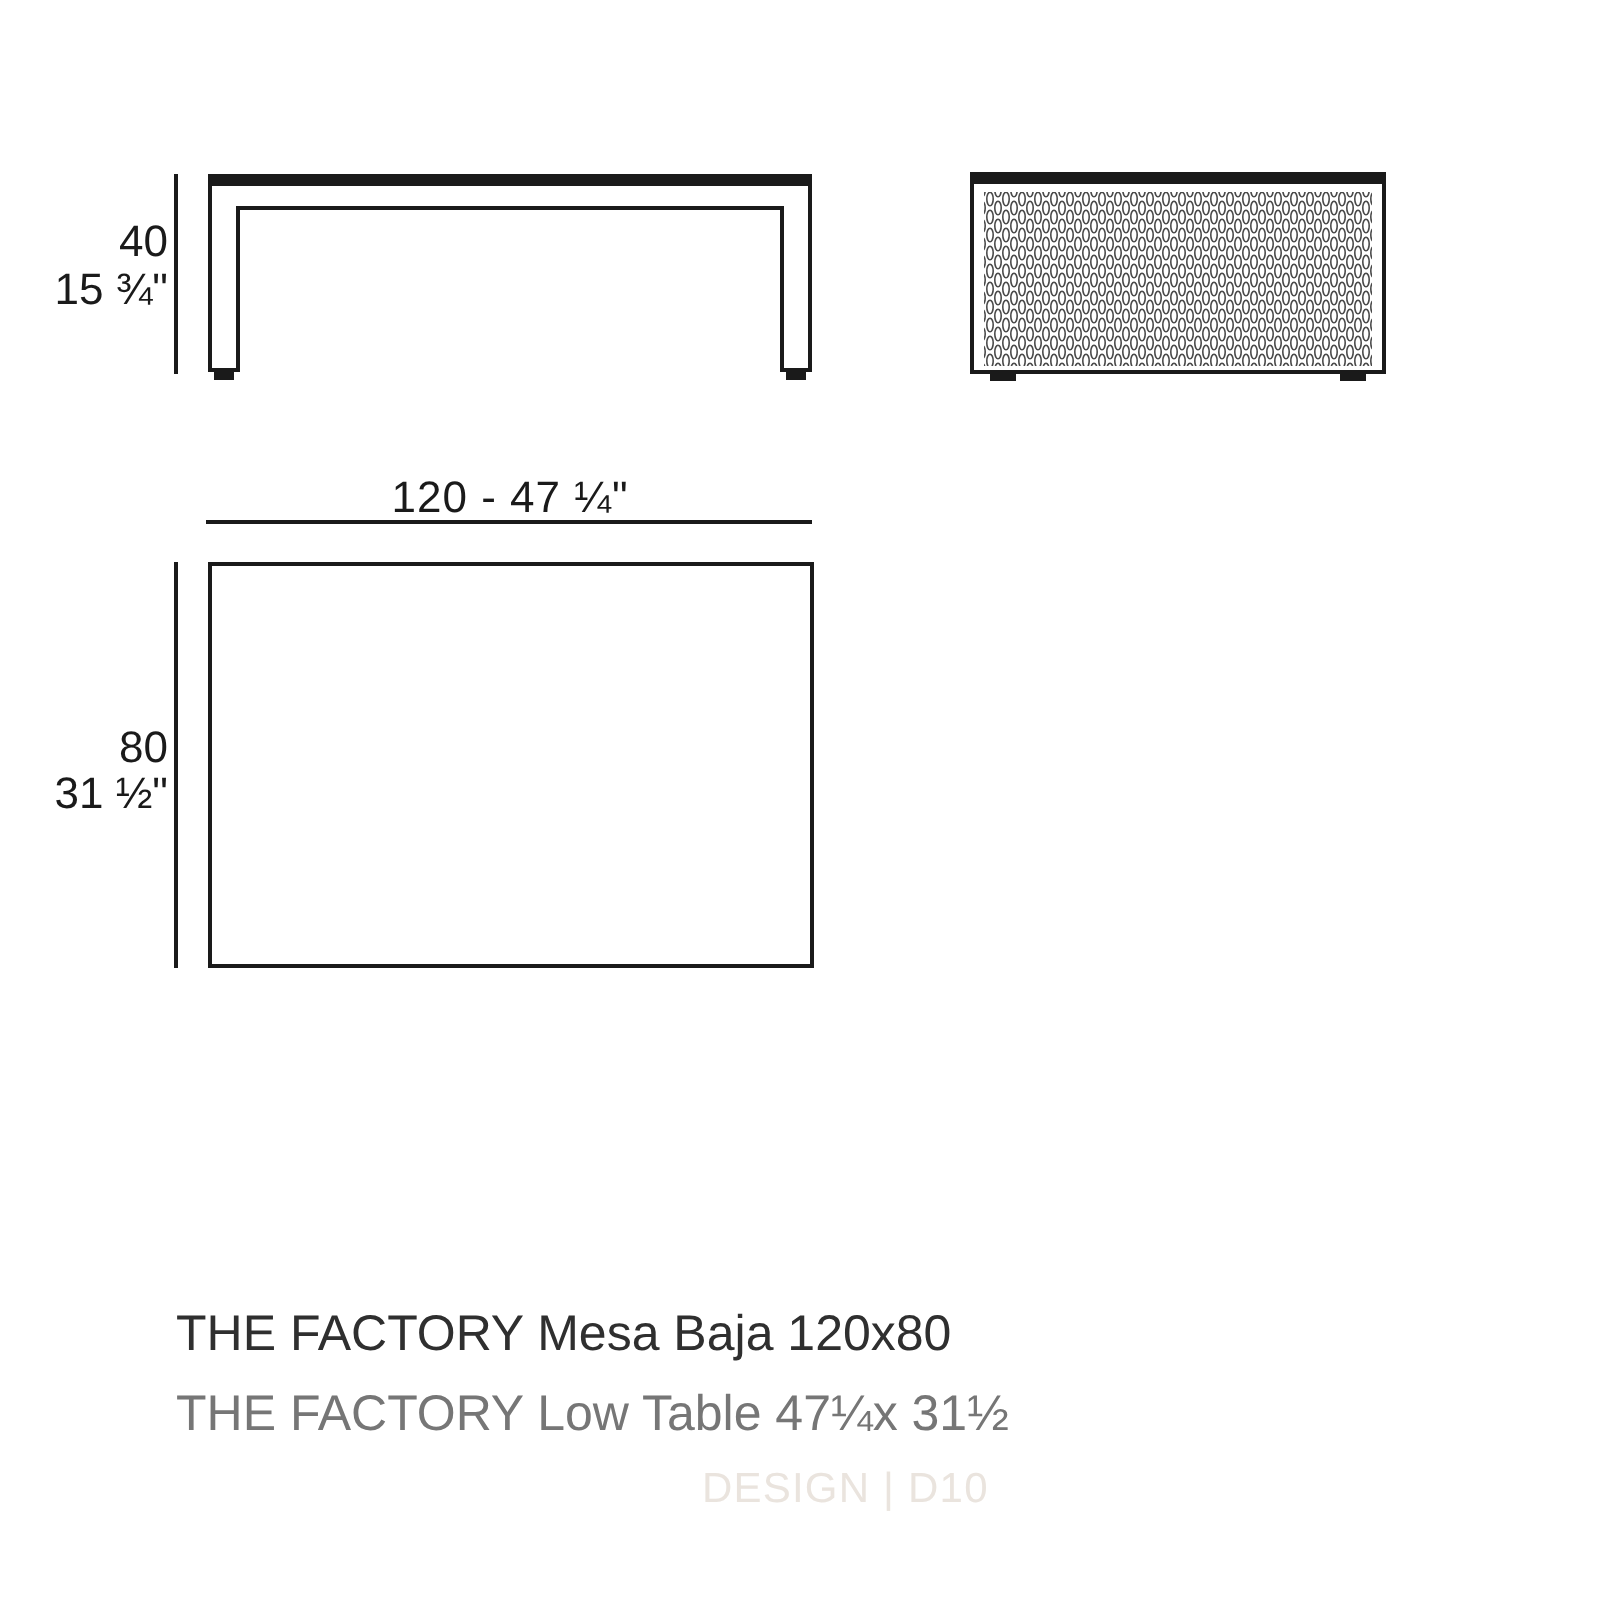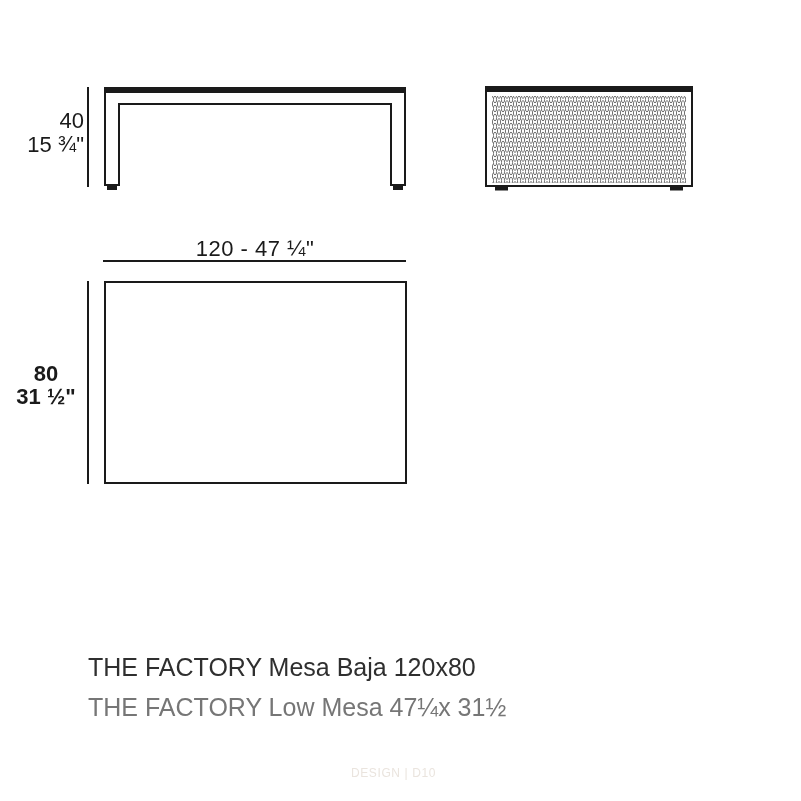--- a/index.html
+++ b/index.html
@@ -29,27 +29,27 @@
   
   .plan{position:absolute;left:104px;top:281px;width:303px;height:203px;
         border:2.5px solid var(--line,#1a1a1a);box-sizing:border-box;background:#fff;}
 
   
   .h-dim-line{left:87px;top:87px;width:2px;height:100px;}
   .d-dim-line{left:87px;top:281px;width:2px;height:203px;}
   .w-dim-line{left:103px;top:260px;width:303px;height:2px;}
   .dim-text{color:var(--line,#1a1a1a);font-size:22px;}
   .h-dim-label{left:12px;top:109px;width:72px;text-align:right;line-height:24px;}
-  .d-dim-label{left:8px;top:362px;width:76px;text-align:center;line-height:23px;font-weight:bold;}
+  .d-dim-label{left:8px;top:362px;width:76px;text-align:right;line-height:23px;}
   .w-dim-label{left:104px;top:236px;width:302px;text-align:center;letter-spacing:0.5px;}
 
   
   .title1{left:88px;top:653px;font-size:25px;color:var(--title1,#2f2f2f);white-space:nowrap;}
   .title2{left:88px;top:693px;font-size:25px;color:var(--title2,#767676);white-space:nowrap;}
-  .watermark{left:351px;top:766px;font-size:12px;letter-spacing:0.6px;
+  .watermark{left:351px;top:733px;font-size:21px;letter-spacing:0.6px;
              color:var(--watermark,#eae4de);white-space:nowrap;text-align:center;}
 </style>
 </head>
 <body>
 
 <div class="canvas">
 
   <div class="front">
     <div class="abs ink f-top"></div>
     <div class="abs ink f-left"></div>
@@ -91,17 +91,17 @@
 
   <div class="plan"></div>
 
   <div class="abs ink d-dim-line"></div>
   <div class="abs dim-text d-dim-label">
     <div>80</div>
     <div>31 ½"</div>
   </div>
 
   <div class="abs title1">THE FACTORY Mesa Baja 120x80</div>
-  <div class="abs title2">THE FACTORY Low Mesa 47¼x 31½</div>
+  <div class="abs title2">THE FACTORY Low Table 47¼x 31½</div>
 
   <div class="abs watermark">DESIGN | D10</div>
 
 </div>
 
 </body></html>

